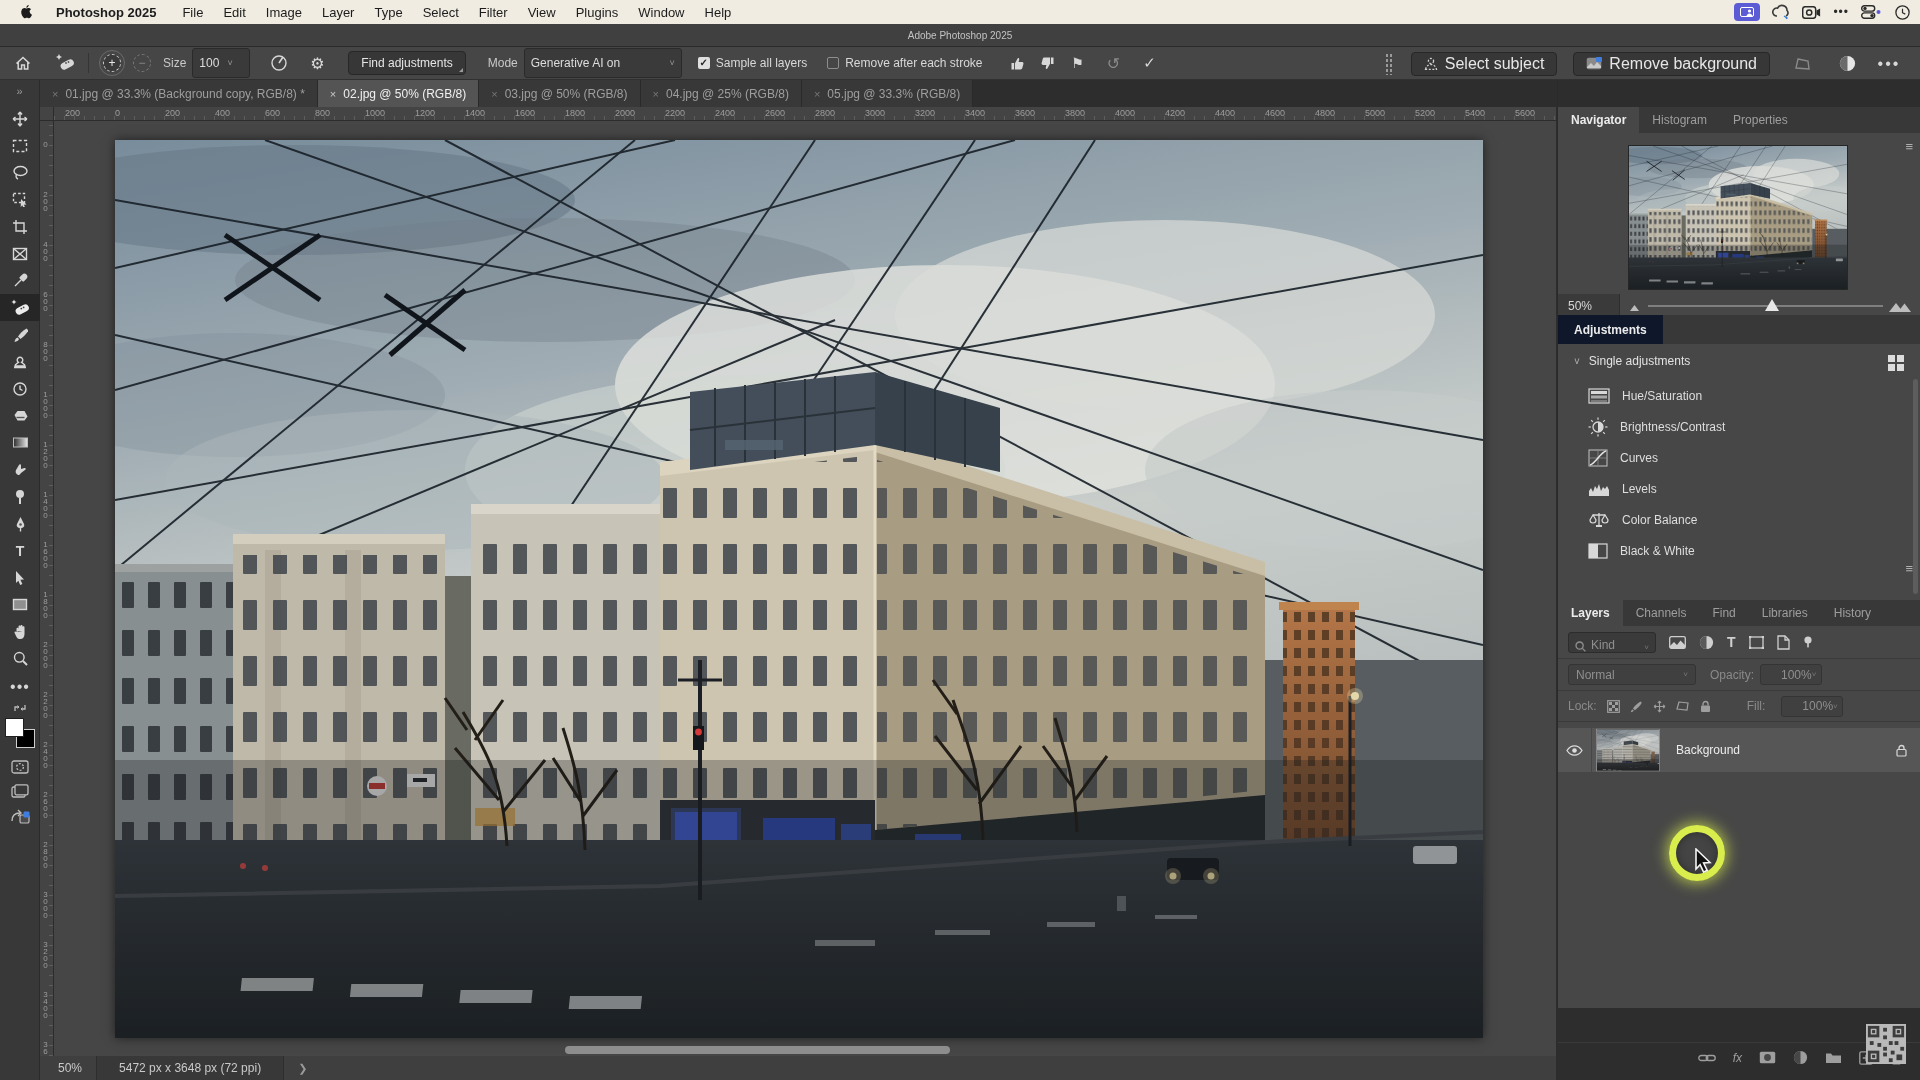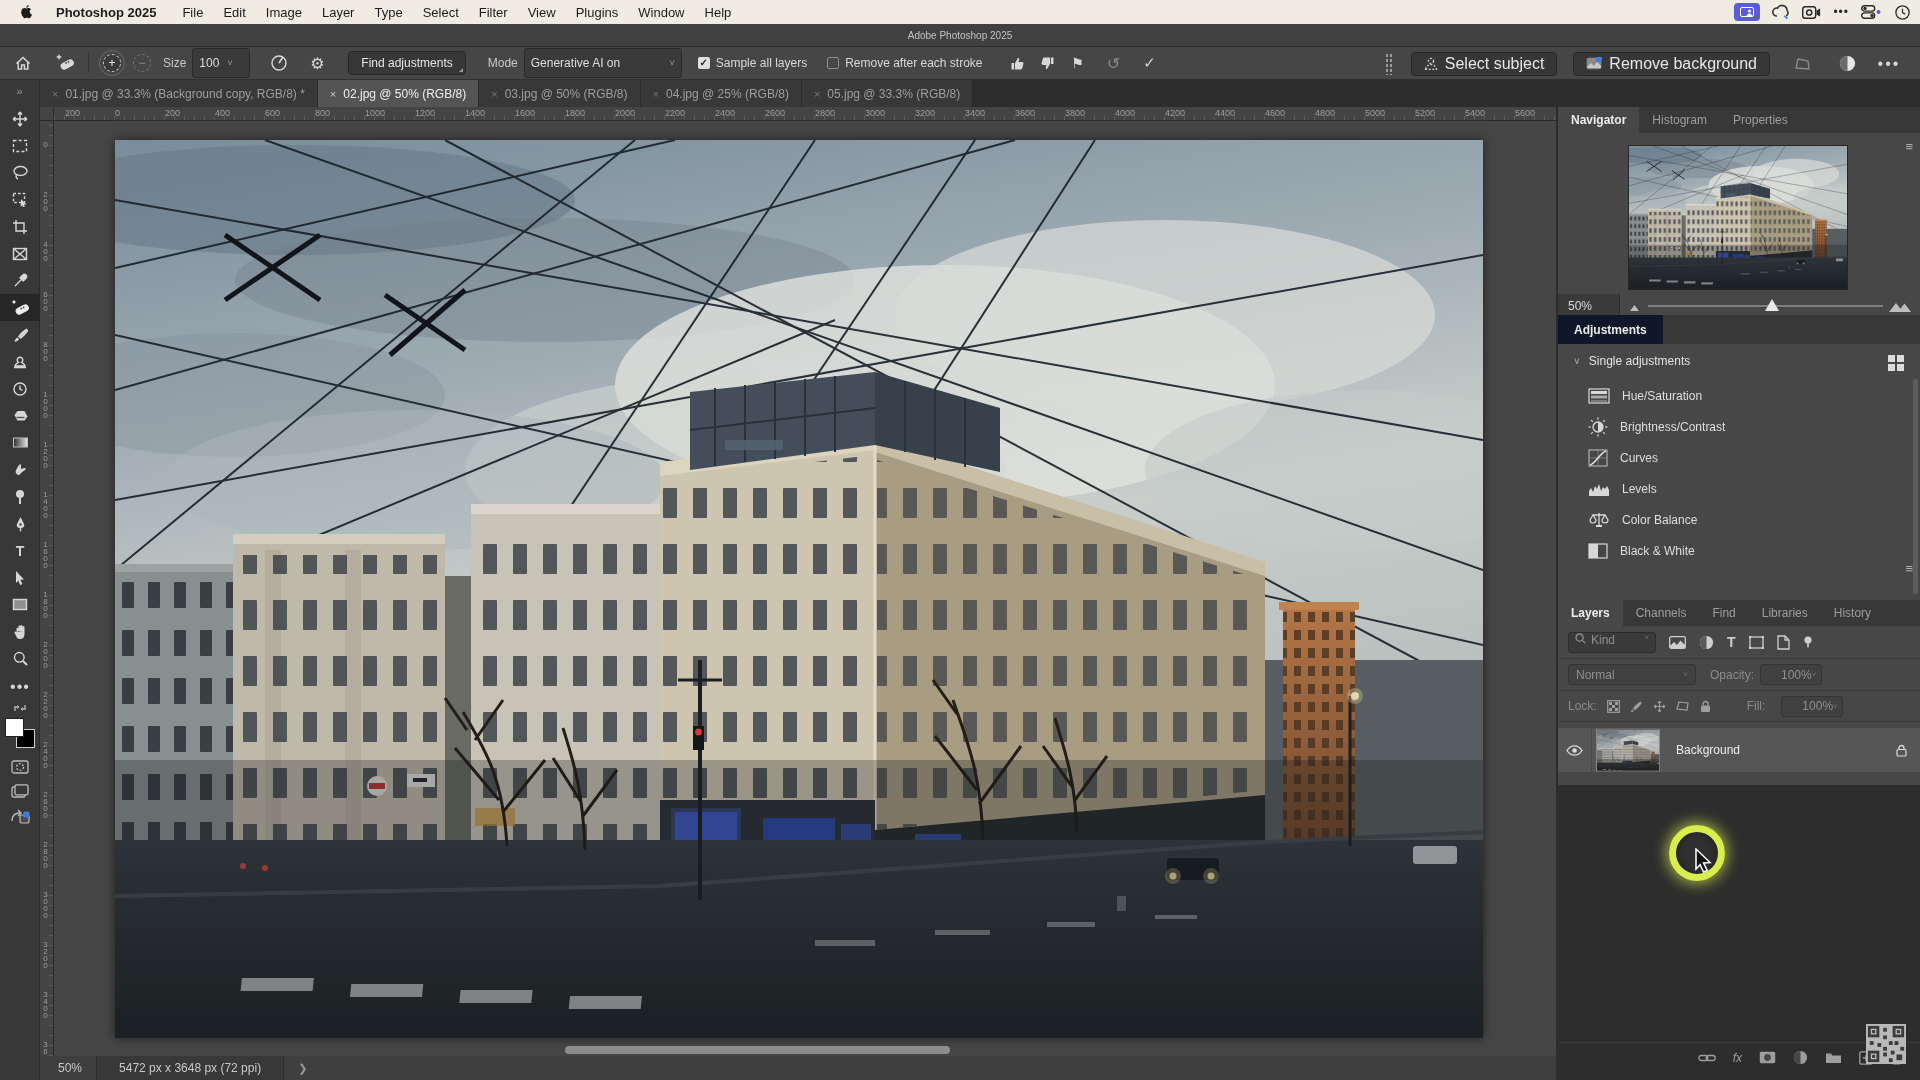--- a/index.html
+++ b/index.html
@@ -102,21 +102,21 @@
 
   
   .statusbar { position:absolute; left:40px; top:1056px; width:1516px; height:24px;
                background:#3f3f3f; display:flex; align-items:center; color:#c9c9c9; font-size:12px; }
   .status-zoom { padding:0 14px 0 18px; }
   .status-info { background:#383838; border-left:1px solid #2e2e2e; border-right:1px solid #2e2e2e;
                  height:100%; display:flex; align-items:center; padding:0 22px; }
   .status-chev { color:#9a9a9a; padding-left:14px; font-size:11px; }
 
   
-  .dock { position:absolute; left:1557px; top:80px; width:363px; height:705px; background:#474747;
+  .dock { position:absolute; left:1557px; top:80px; width:363px; height:928px; background:#474747;
           border-left:1px solid #2a2a2a; font-size:12px; color:#d8d8d8; }
   .dock-topstrip { position:absolute; left:0; top:0; width:363px; height:27px; background:#2d2d2d; }
   .panel-tabs { position:absolute; left:0; width:363px; height:26px; background:#383838;
                 display:flex; align-items:stretch; }
   .ptab { padding:0 13px; display:flex; align-items:center; color:#9e9e9e; }
   .ptab.active { background:#474747; color:#ececec; font-weight:bold; }
   .pmenu { position:absolute; right:8px; top:6px; color:#b0b0b0; font-size:13px; }
 
   .nav-tabs { top:27px; }
   .nav-body { position:absolute; left:0; top:53px; width:363px; height:179px; }
@@ -139,21 +139,21 @@
   .adj-group { display:flex; align-items:center; gap:9px; padding:10px 0 4px 16px; color:#e2e2e2; }
   .adj-group .chev { color:#b5b5b5; font-size:10px; }
   .adj-grid-ic { position:absolute; right:16px; top:10px; }
   .adj-item { display:flex; align-items:center; gap:12px; height:31px; padding-left:30px; color:#dedede; }
   .adj-scroll { position:absolute; right:3px; top:35px; width:5px; height:215px; background:#5d5d5d; border-radius:3px; }
 
   .lay-strip { top:520px; }
   .lay-filter { position:absolute; left:0; top:546px; width:363px; height:33px; border-bottom:1px solid #3a3a3a;
                 display:flex; align-items:center; gap:13px; padding:0 10px; }
   .kind-box { width:88px; height:21px; background:#3a3a3a; border:1px solid #2c2c2c; border-radius:3px;
-              display:flex; align-items:flex-start; gap:5px; padding:0 6px; color:#8f8f8f; }
+              display:flex; align-items:flex-end; gap:5px; padding:0 6px; color:#8f8f8f; }
   .lay-blend { position:absolute; left:0; top:579px; width:363px; height:32px; border-bottom:1px solid #3a3a3a;
                display:flex; align-items:center; padding:0 10px; color:#8a8a8a; }
   .blend-box { width:128px; height:21px; background:#404040; border:1px solid #343434; border-radius:3px;
                display:flex; align-items:center; justify-content:space-between; padding:0 7px; color:#8f8f8f; }
   .opacity-box, .fill-box { width:62px; height:21px; background:#404040; border:1px solid #343434;
                border-radius:3px; display:flex; align-items:center; justify-content:space-between;
                padding:0 20px; color:#8f8f8f; margin-left:6px; }
   .lay-lock { position:absolute; left:0; top:611px; width:363px; height:31px; border-bottom:1px solid #3a3a3a;
               display:flex; align-items:center; gap:10px; padding:0 10px; color:#8a8a8a; }
   .lock-ic { color:#9e9e9e; display:flex; }

